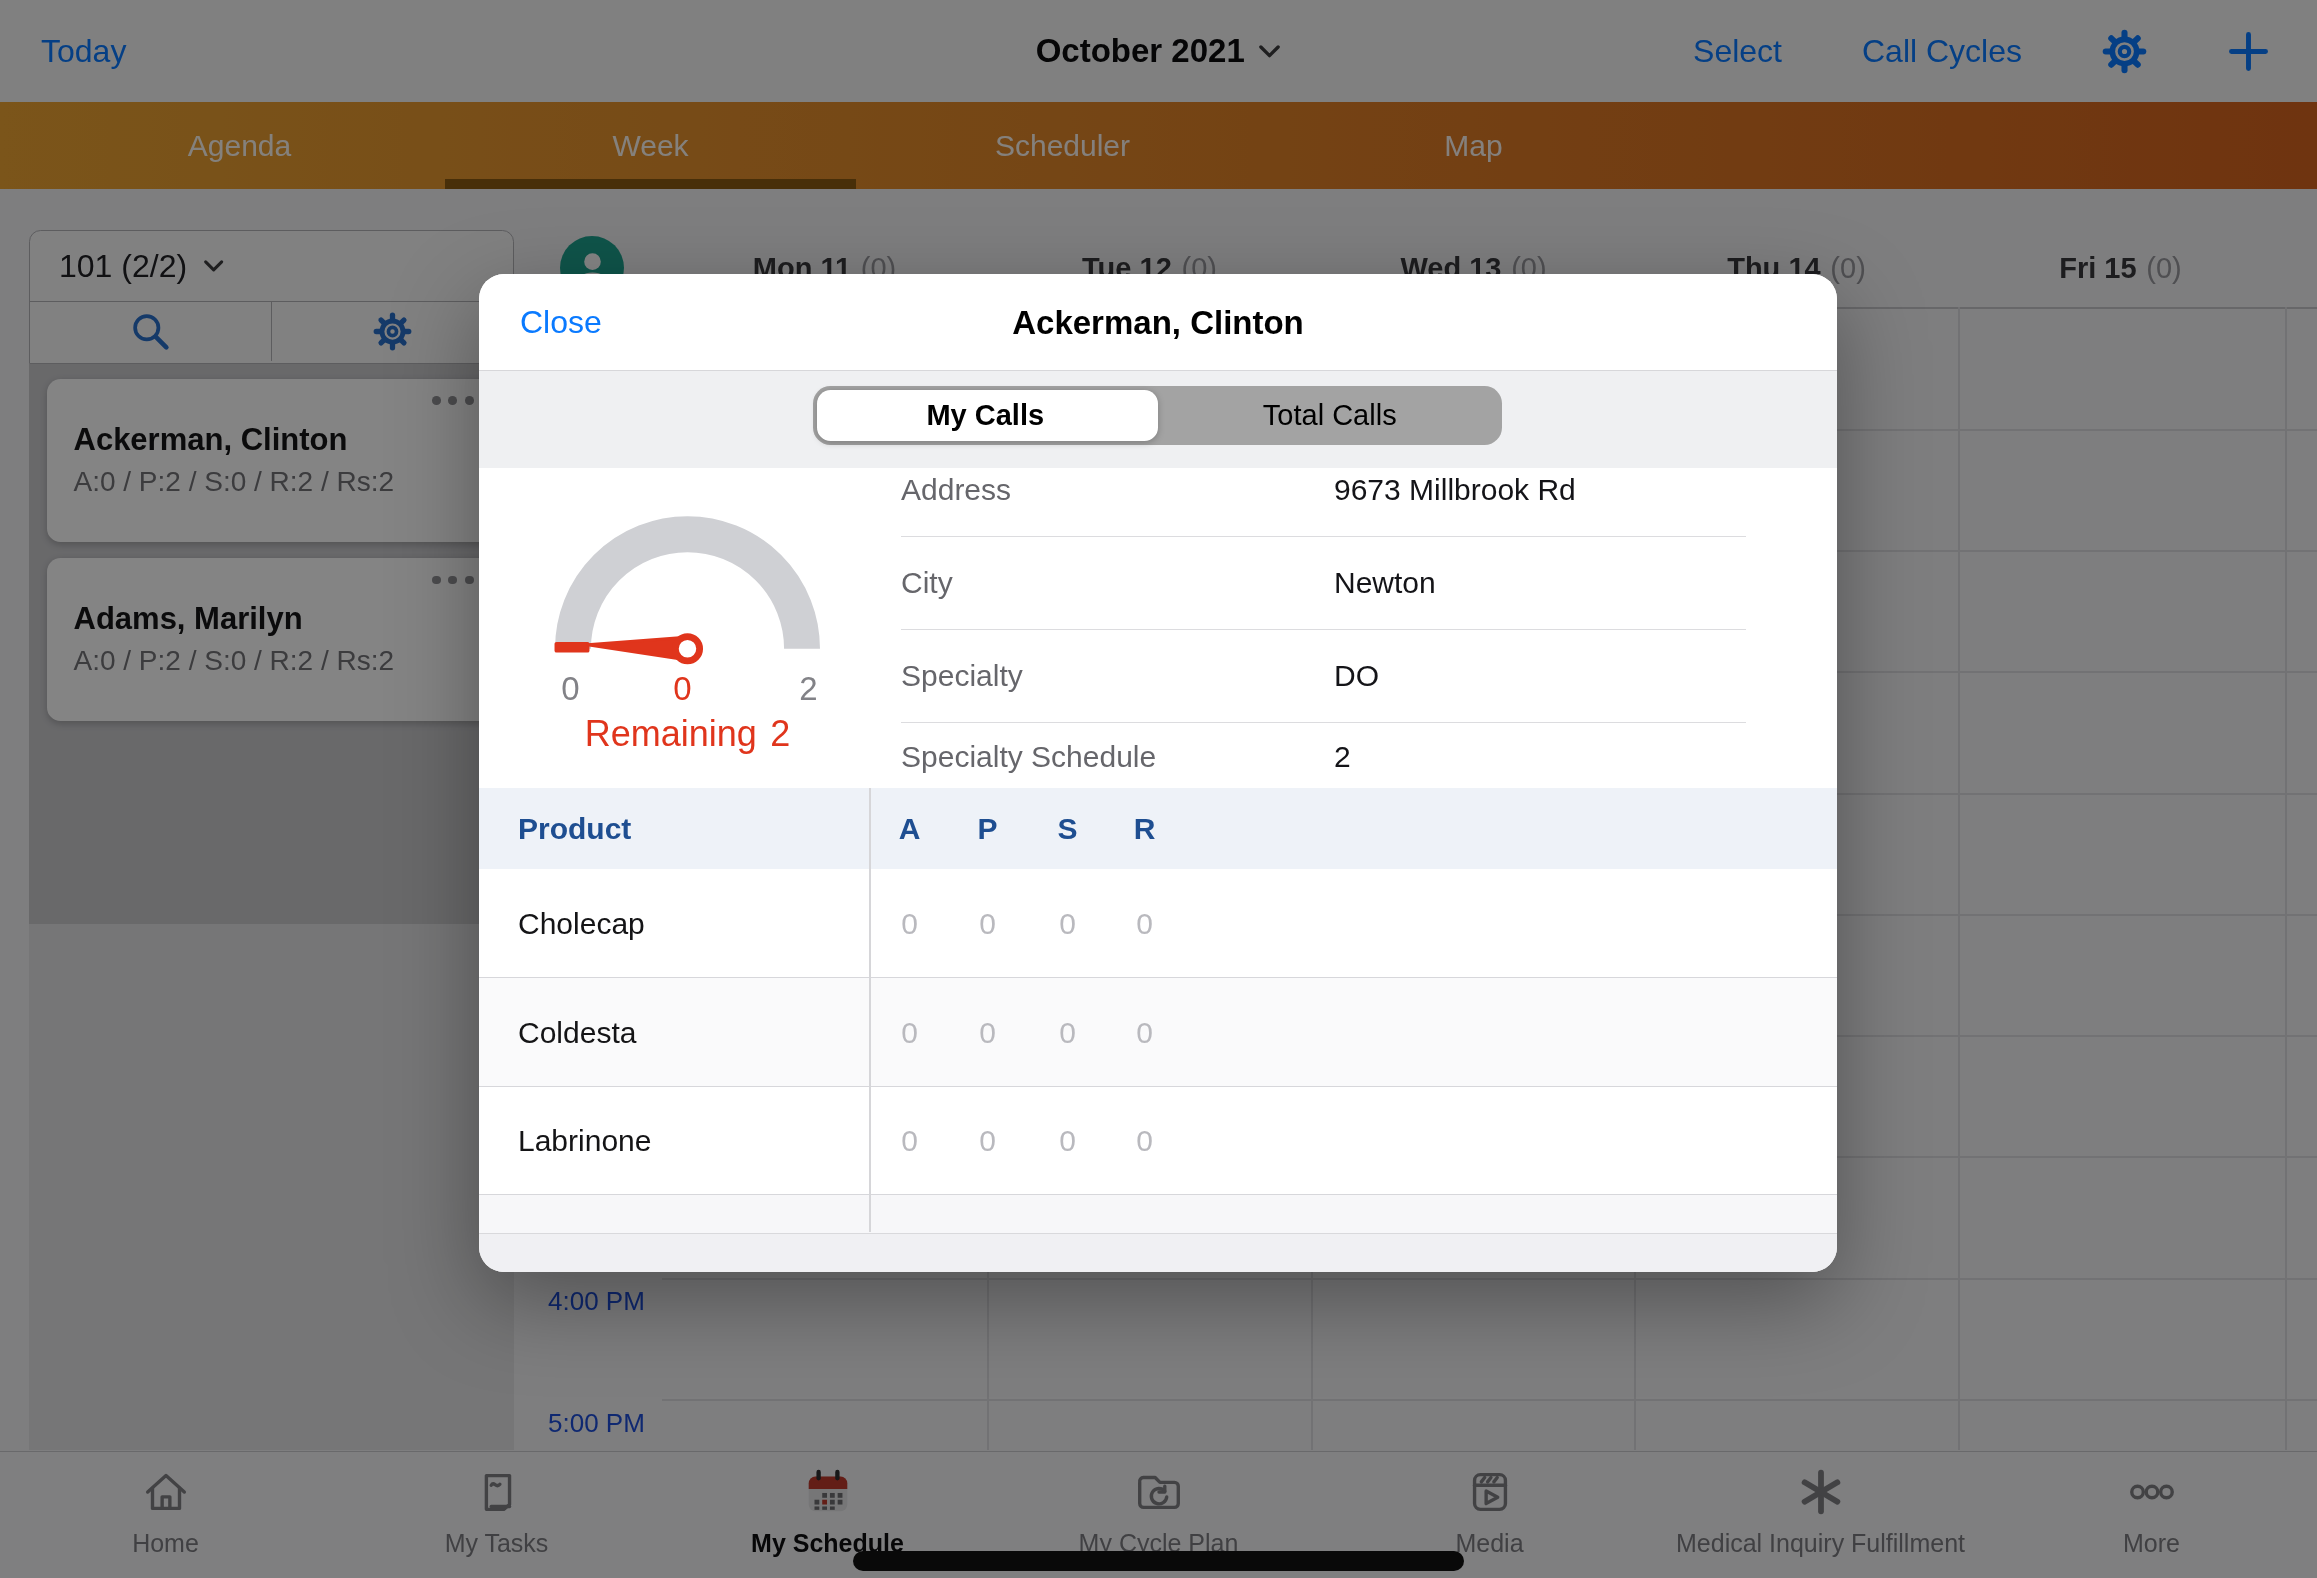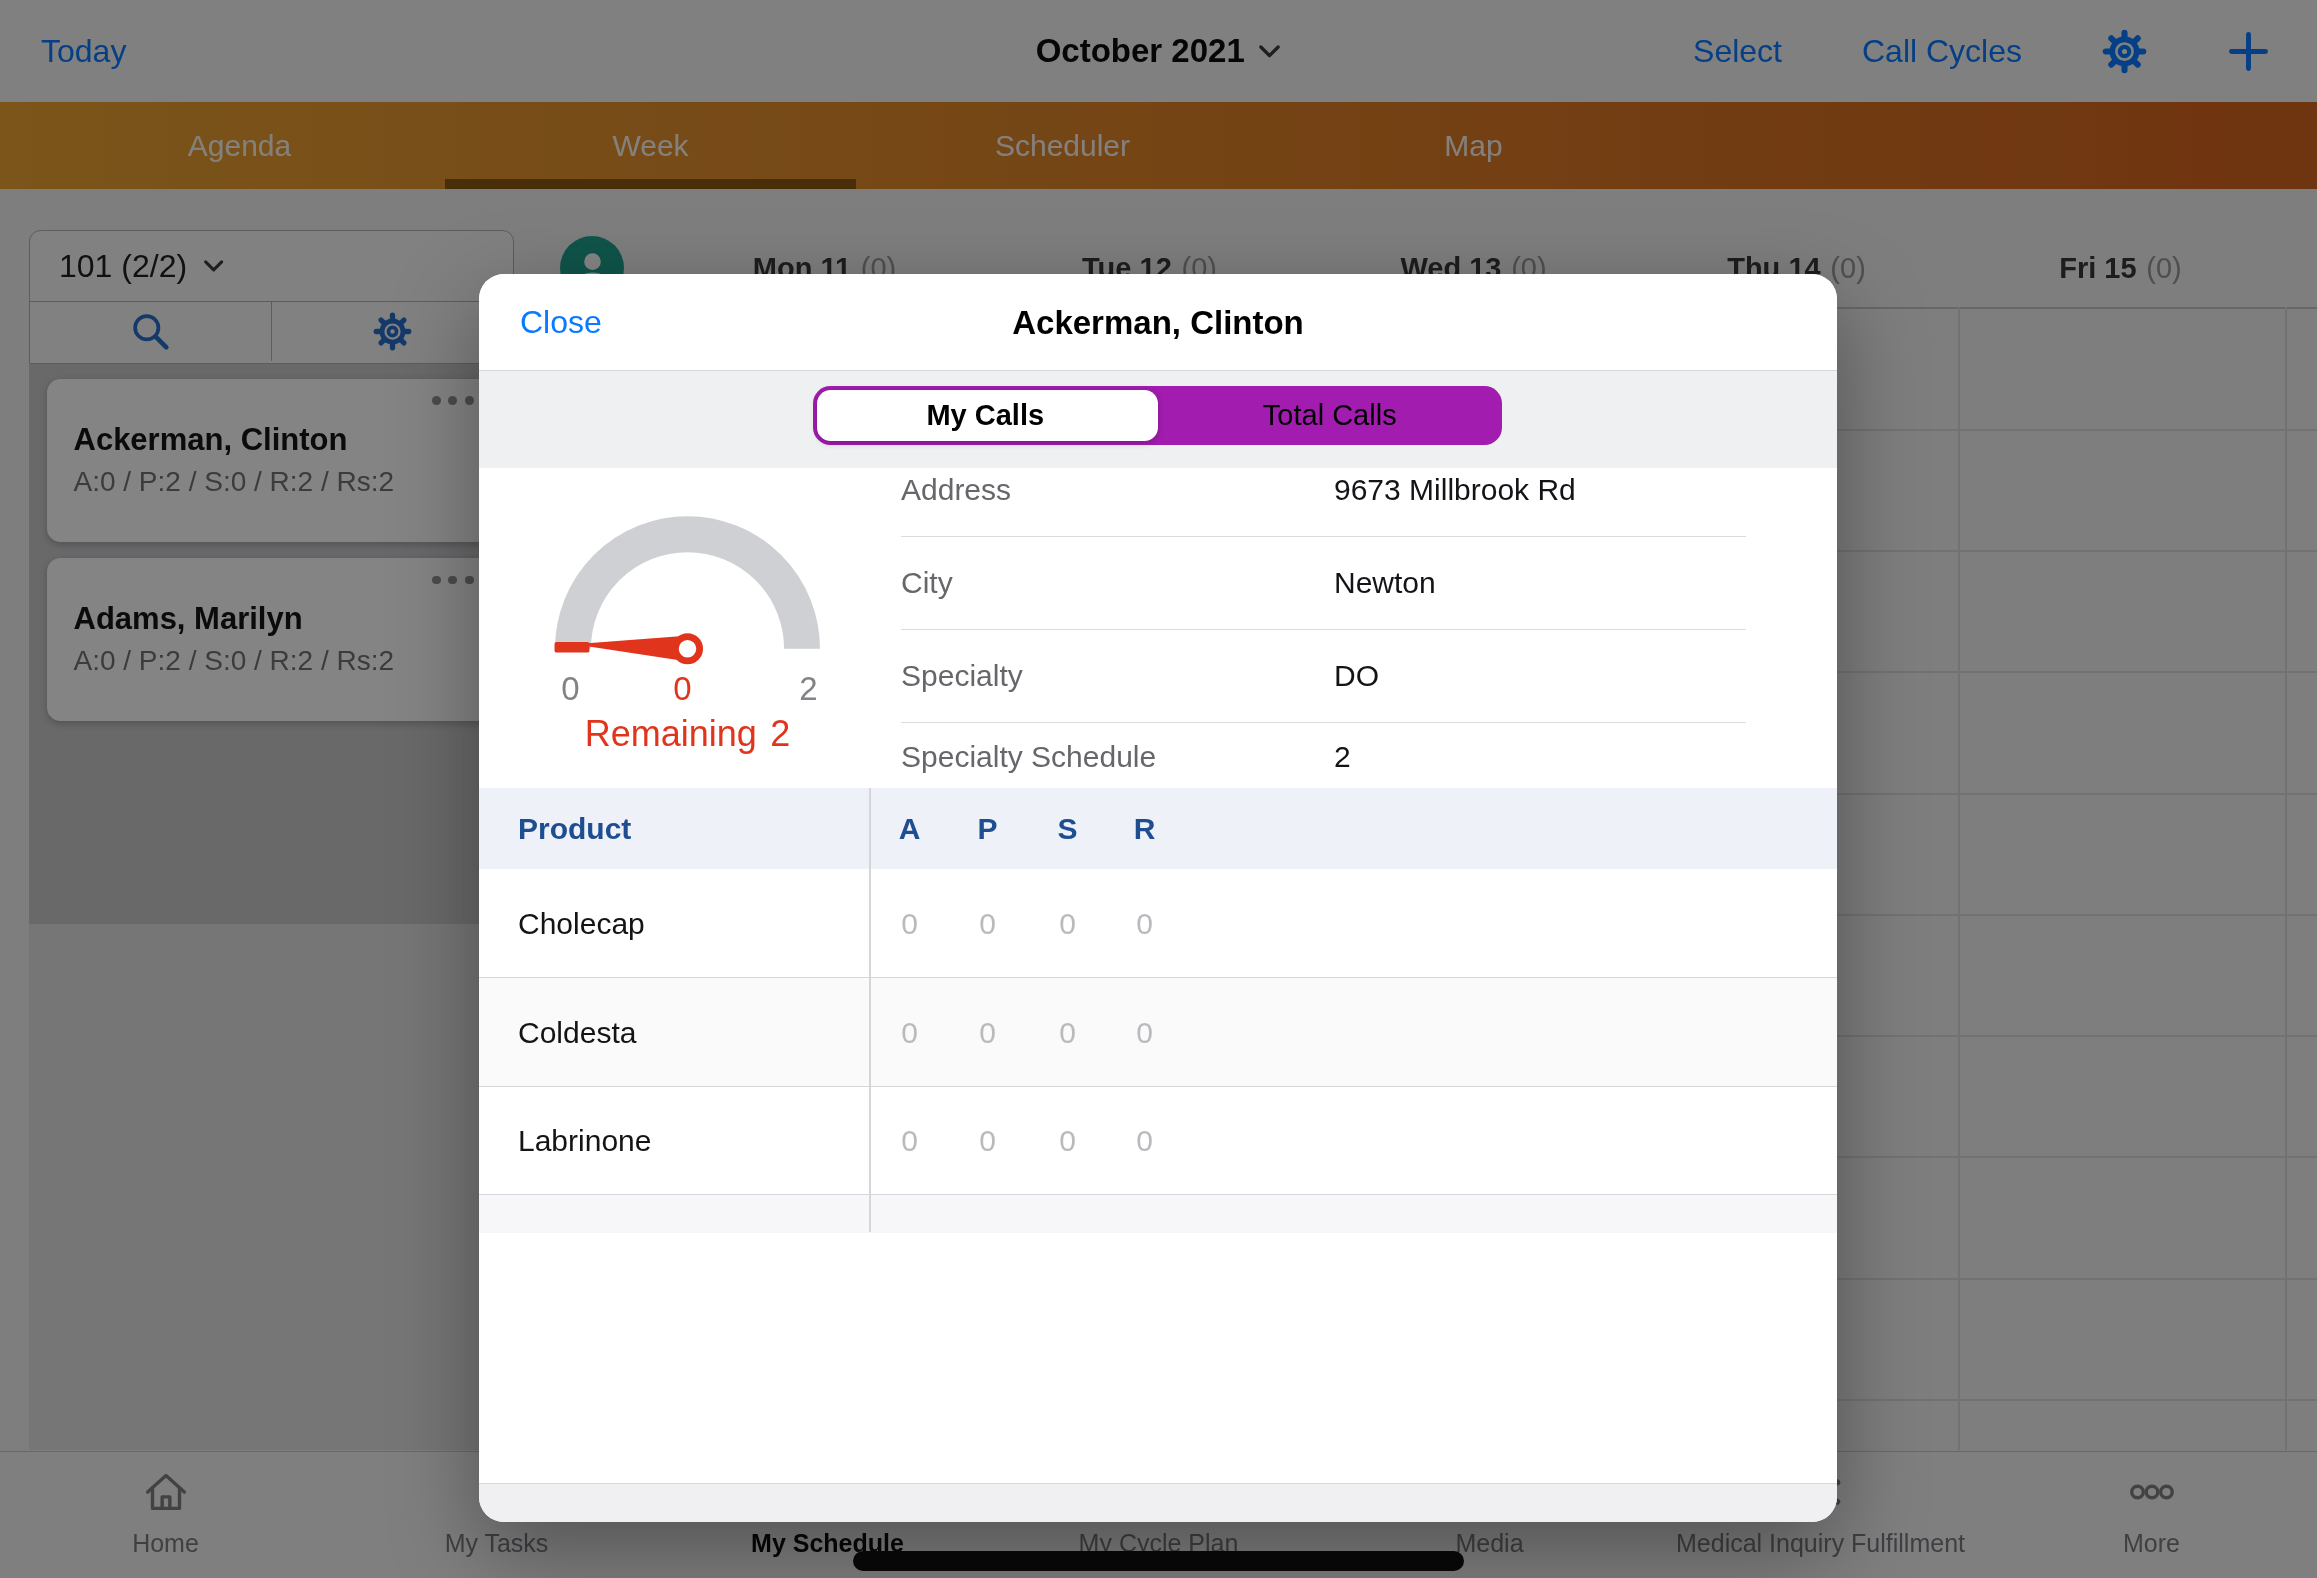--- a/index.html
+++ b/index.html
@@ -50,29 +50,29 @@
   .side-list .lower { position:absolute; left:0; right:0; top:560px; bottom:0; background:#e2e2e5; }
   .card { position:absolute; left:17.5px; width:450px; height:163px; background:#fdfdfd; border-radius:13.6px;
           box-shadow:0 2.9px 7.8px rgba(0,0,0,.20); }
   .card .nm { position:absolute; left:27px; top:43px; font-size:31px; font-weight:600; color:#161618; }
   .card .st { position:absolute; left:27px; top:87px; font-size:28px; color:#737378; }
   .card .dots { position:absolute; right:23px; top:17.5px; display:flex; gap:7.8px; }
   .card .dots i { width:8.7px; height:8.7px; border-radius:50%; background:#929296; }
 
   
   .overlay { position:absolute; inset:0; background:rgba(0,0,0,0.48); z-index:40; }
-  .modal { position:absolute; left:479px; top:274px; width:1358px; height:1248px; background:#ffffff;
+  .modal { position:absolute; left:479px; top:274px; width:1358px; height:998px; background:#ffffff;
            border-radius:25px; z-index:60; overflow:hidden; box-shadow:0 29px 87px rgba(0,0,0,.35); }
   .m-head { position:absolute; left:0; top:0; right:0; height:97px; background:#fff; border-bottom:1.9px solid #d7d7da; }
   .m-head .close { position:absolute; left:41px; top:0; height:97px; display:flex; align-items:center;
                    font-size:32px; color:#0a7aff; }
   .m-head .ttl { position:absolute; left:0; right:0; top:0; height:97px; display:flex; align-items:center;
                  justify-content:center; font-size:33px; font-weight:700; color:#000; }
   .m-sub { position:absolute; left:0; top:97px; right:0; height:97px; background:#eff0f2; }
-  .seg { position:absolute; left:334px; top:112px; width:689px; height:59px; background:#a21caf; border-radius:17.5px; display:flex; }
+  .seg { position:absolute; left:334px; top:112px; width:689px; height:59px; background:#a3a3a3; border-radius:17.5px; display:flex; }
   .seg .opt { flex:1; display:flex; align-items:center; justify-content:center; font-size:29px; color:#000; z-index:1; }
   .seg .opt.sel { font-weight:600; }
   .seg .pill { position:absolute; left:3.9px; top:3.9px; width:341px; height:51px; background:#fff; border-radius:13.6px;
                box-shadow:0 1.9px 7.8px rgba(0,0,0,.22); }
   .gauge-svg { position:absolute; left:58px; top:233px; }
   .g-lbl { position:absolute; width:39px; top:396px; text-align:center; font-size:33px; color:#828287; }
   .g-lbl.red { color:#e0351c; }
   .g-remaining { position:absolute; left:63px; width:291px; top:439px; display:flex; justify-content:center; gap:13.6px;
                  font-size:36px; color:#e0351c; }
   .details { position:absolute; left:422px; top:170px; width:845px; }

